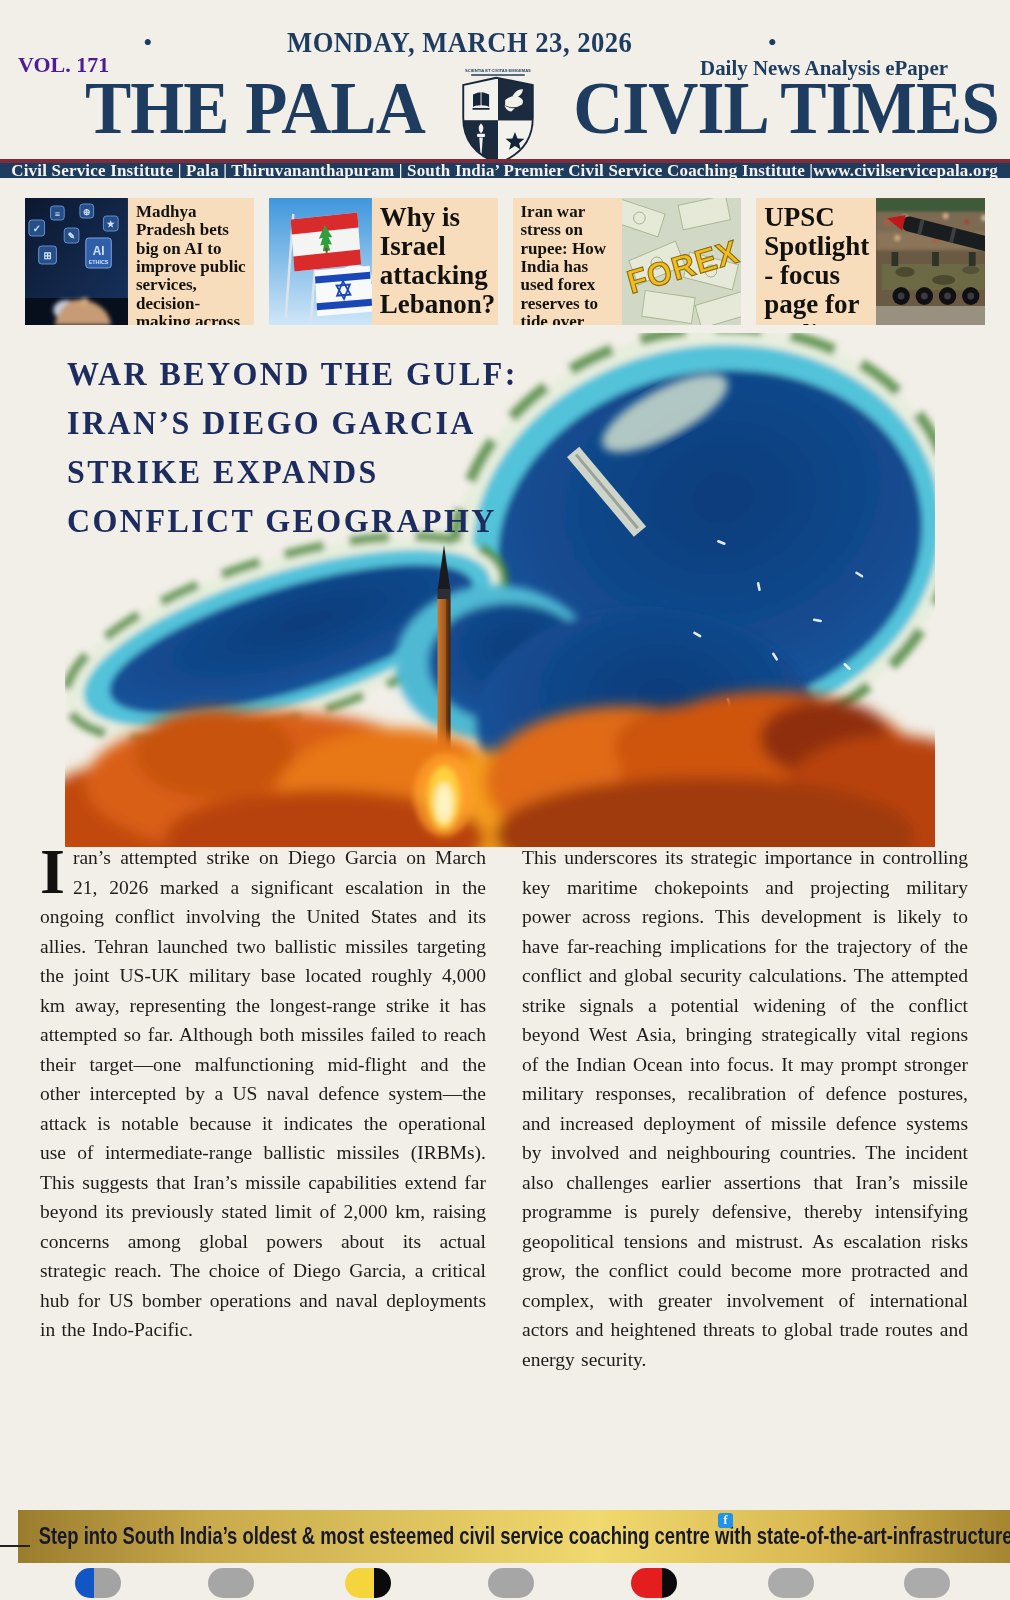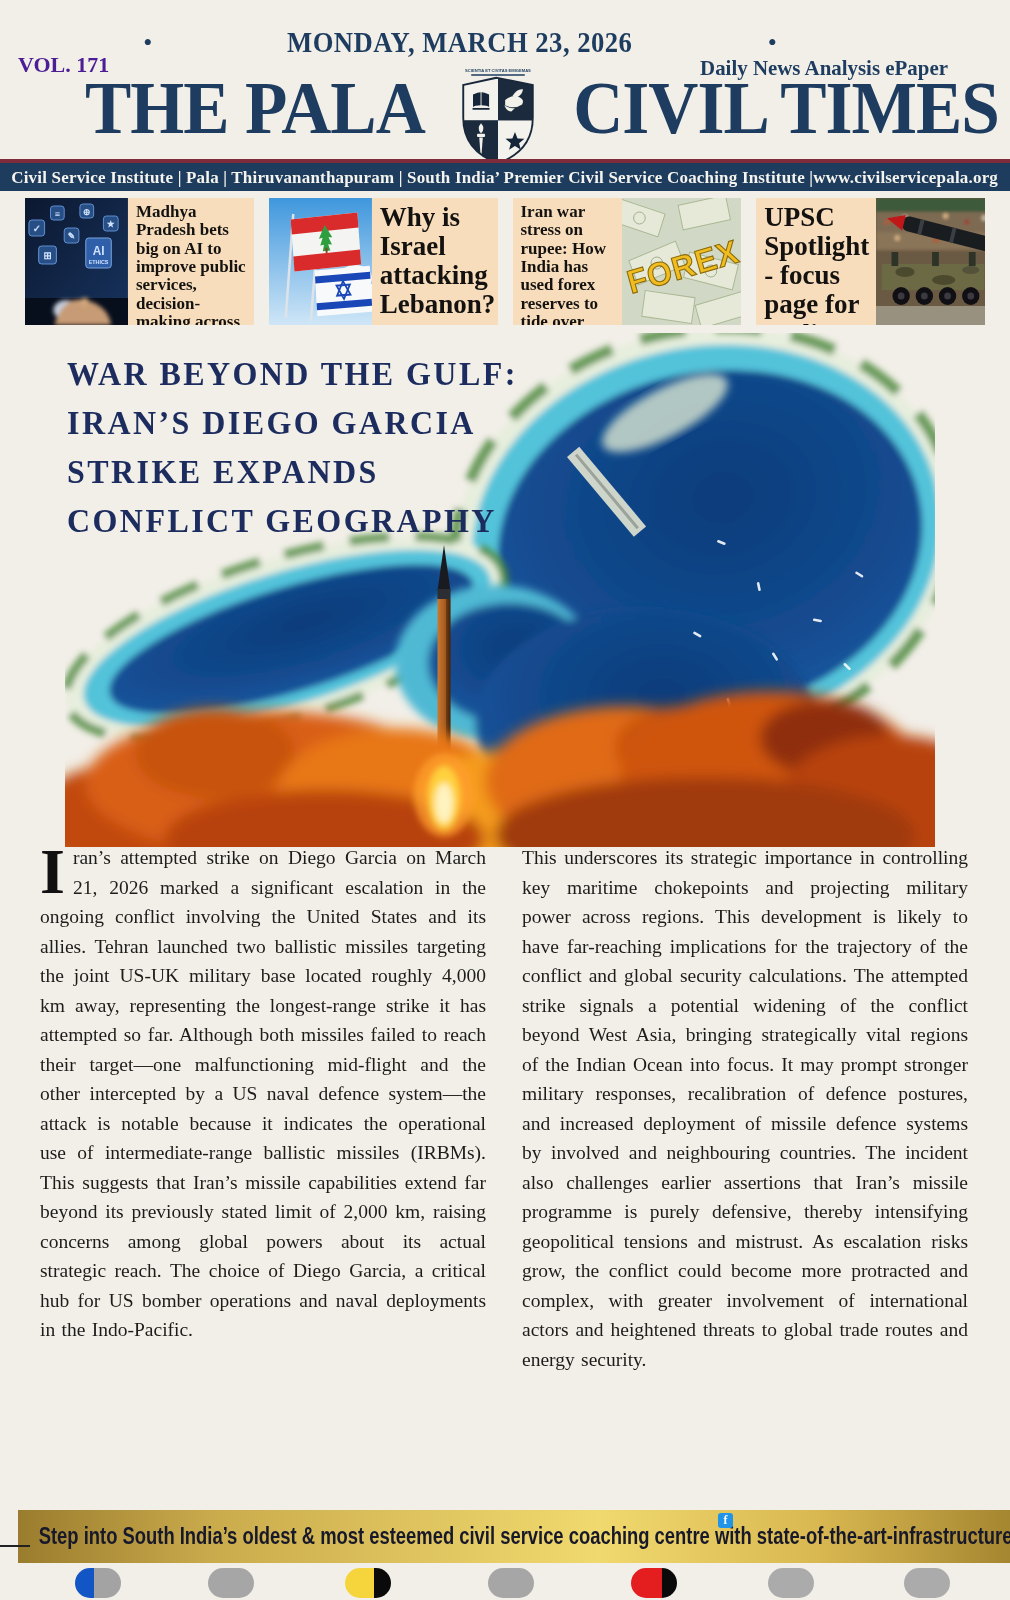--- a/index.html
+++ b/index.html
@@ -12,21 +12,21 @@
   
   .dateline{position:absolute;top:26px;left:0;width:920px;display:flex;justify-content:center;align-items:center;gap:120px;color:#1d3c5f;}
   .dateline .dot{font-size:26px;line-height:26px;}
   .dateline .date{font-size:29px;font-weight:bold;letter-spacing:.5px;transform:scaleX(.92);white-space:nowrap;}
   .vol{position:absolute;left:18px;top:52px;font-size:22px;font-weight:bold;color:#4c1d95;}
   .epaper{position:absolute;right:62px;top:55px;font-size:22px;font-weight:bold;color:#1d3c5f;transform:scaleX(.95);transform-origin:right;}
   .masthead{position:absolute;top:66px;left:0;width:100%;display:flex;justify-content:flex-end;align-items:flex-start;gap:14px;}
   .masthead .mh{font-size:73px;line-height:86px;font-weight:bold;color:#1d3c5f;letter-spacing:-1px;transform:scaleX(.95);white-space:nowrap;}
   .crest{flex:0 0 100px;margin-top:0;}
   .rule-maroon{position:absolute;top:159px;left:0;width:100%;height:4px;background:#7e2c3c;}
-  .infobar{position:absolute;top:163px;left:0;width:100%;height:28px;background:#1e3c5e;display:flex;align-items:center;justify-content:center;}
+  .infobar{position:absolute;top:163px;left:0;width:100%;height:15px;background:#1e3c5e;display:flex;align-items:center;justify-content:center;}
   .infobar span{color:#f6f4ee;font-size:17.5px;font-weight:bold;letter-spacing:.2px;transform:scaleX(.97);white-space:nowrap;}
   
   .teasers{position:absolute;top:198px;left:25px;width:960px;height:127px;display:flex;gap:15px;}
   .card{flex:1 1 0;background:#f7ddbb;display:flex;overflow:hidden;}
   .card .cimg{flex:0 0 45%;position:relative;overflow:hidden;}
   .card .ctxt{flex:1 1 auto;padding:5px 7px 4px 8px;color:#141210;}
   .card .chead{font-weight:bold;line-height:1.08;}
   .card .csrc{font-weight:bold;font-size:12.5px;line-height:1.15;margin-top:4px;white-space:pre-line;}
   .h-sm{font-size:17px;}
   .h-lg{font-size:27px;line-height:1.05;}

